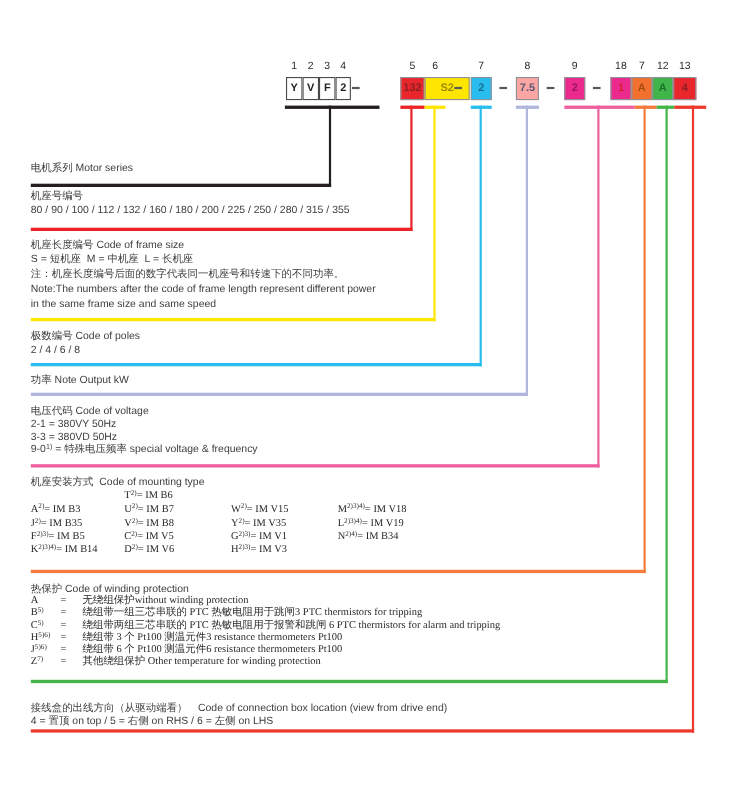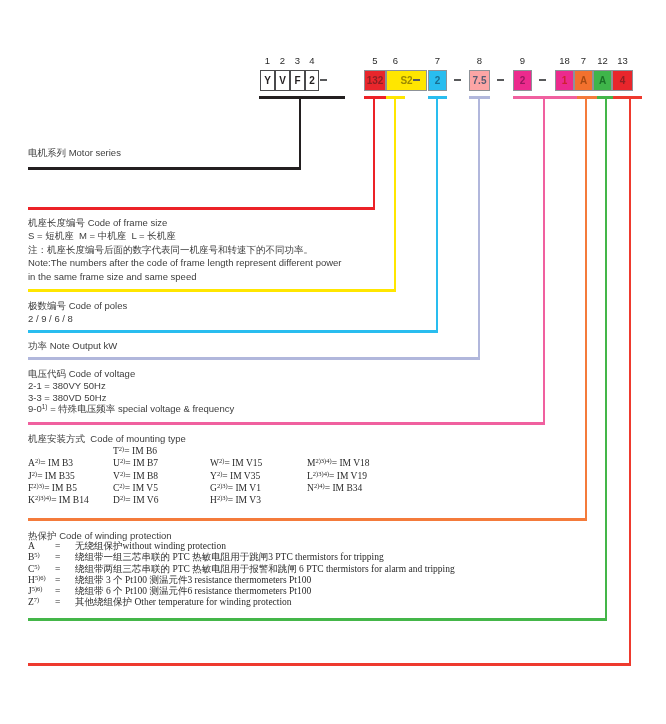--- a/index.html
+++ b/index.html
@@ -96,34 +96,35 @@
     <div class="useg" style="left: 469px; width: 21px; background: rgb(177, 183, 220);"></div>
     <div class="useg" style="left: 513px; width: 64px; background: rgb(240, 96, 159);"></div>
     <div class="useg" style="left: 577px; width: 20px; background: rgb(244, 123, 59);"></div>
     <div class="useg" style="left: 597px; width: 16px; background: rgb(68, 182, 73);"></div>
     <div class="useg" style="left: 613px; width: 29px; background: rgb(238, 58, 46);"></div>
     <div class="vline" style="left: 298.7px; top: 96px; height: 73.6px; background: rgb(35, 31, 32);"></div>
     <div class="rule" style="left: 28px; top: 167px; width: 273.3px; background: rgb(35, 31, 32);"></div>
     <div class="sect" style="left: 28px; top: 146px;"><div class="line sans" style="line-height: 13px;">电机系列 Motor series</div></div>
     <div class="vline" style="left: 372.7px; top: 96px; height: 113.6px; background: rgb(236, 34, 39);"></div>
     <div class="rule" style="left: 28px; top: 207px; width: 347.3px; background: rgb(236, 34, 39);"></div>
+    <div class="sect" style="left: 28px; top: 173px;"><div class="line sans" style="line-height: 12.5px;">机座号编号</div><div class="line sans" style="line-height: 12.5px;">80 / 90 / 100 / 112 / 132 / 160 / 180 / 200 / 225 / 250 / 280 / 315 / 355</div></div>
     <div class="vline" style="left: 393.7px; top: 96px; height: 195.6px; background: rgb(255, 230, 0);"></div>
     <div class="rule" style="left: 28px; top: 289px; width: 368.3px; background: rgb(255, 230, 0);"></div>
     <div class="sect" style="left: 28px; top: 216px;"><div class="line sans" style="line-height: 13.4px;">机座长度编号 Code of frame size</div><div class="line sans" style="line-height: 13.4px;">S = 短机座  M = 中机座  L = 长机座</div><div class="line sans" style="line-height: 13.4px;">注：机座长度编号后面的数字代表同一机座号和转速下的不同功率。</div><div class="line sans" style="line-height: 13.4px;">Note:The numbers after the code of frame length represent different power</div><div class="line sans" style="line-height: 13.4px;">in the same frame size and same speed</div></div>
     <div class="vline" style="left: 435.7px; top: 96px; height: 236.6px; background: rgb(41, 189, 239);"></div>
     <div class="rule" style="left: 28px; top: 330px; width: 410.3px; background: rgb(41, 189, 239);"></div>
-    <div class="sect" style="left: 28px; top: 300px;"><div class="line sans" style="line-height: 12.5px;">极数编号 Code of poles</div><div class="line sans" style="line-height: 12.5px;">2 / 9 / 6 / 8</div></div>
+    <div class="sect" style="left: 28px; top: 300px;"><div class="line sans" style="line-height: 12.5px;">极数编号 Code of poles</div><div class="line sans" style="line-height: 12.5px;">2 / 4 / 6 / 8</div></div>
     <div class="vline" style="left: 477.7px; top: 96px; height: 263.6px; background: rgb(177, 183, 220);"></div>
     <div class="rule" style="left: 28px; top: 357px; width: 452.3px; background: rgb(177, 183, 220);"></div>
     <div class="sect" style="left: 28px; top: 339px;"><div class="line sans" style="line-height: 13px;">功率 Note Output kW</div></div>
     <div class="vline" style="left: 542.7px; top: 96px; height: 328.6px; background: rgb(240, 96, 159);"></div>
     <div class="rule" style="left: 28px; top: 422px; width: 517.3px; background: rgb(240, 96, 159);"></div>
     <div class="sect" style="left: 28px; top: 368px;"><div class="line sans" style="line-height: 11.8px;">电压代码 Code of voltage</div><div class="line sans" style="line-height: 11.8px;">2-1 = 380VY 50Hz</div><div class="line sans" style="line-height: 11.8px;">3-3 = 380VD 50Hz</div><div class="line sans" style="line-height: 11.8px;">9-0<sup>1)</sup> = 特殊电压频率 special voltage &amp; frequency</div></div>
     <div class="vline" style="left: 584.7px; top: 96px; height: 424.6px; background: rgb(244, 123, 59);"></div>
     <div class="rule" style="left: 28px; top: 518px; width: 559.3px; background: rgb(244, 123, 59);"></div>
     <div class="sect" style="left: 28px; top: 433px;"><div class="line sans" style="line-height: 12.2px;">机座安装方式  Code of mounting type</div><div class="line serif" style="line-height: 12.2px;"><span class="tcol" style="width: 85px;">&nbsp;</span><span class="tcol" style="width: 97px;">T<sup>2)</sup>= IM B6</span><span class="tcol" style="width: 97px;">&nbsp;</span><span class="tcol" style="width: 130px;">&nbsp;</span></div><div class="line serif" style="line-height: 12.2px;"><span class="tcol" style="width: 85px;">A<sup>2)</sup>= IM B3</span><span class="tcol" style="width: 97px;">U<sup>2)</sup>= IM B7</span><span class="tcol" style="width: 97px;">W<sup>2)</sup>= IM V15</span><span class="tcol" style="width: 130px;">M<sup>2)3)4)</sup>= IM V18</span></div><div class="line serif" style="line-height: 12.2px;"><span class="tcol" style="width: 85px;">J<sup>2)</sup>= IM B35</span><span class="tcol" style="width: 97px;">V<sup>2)</sup>= IM B8</span><span class="tcol" style="width: 97px;">Y<sup>2)</sup>= IM V35</span><span class="tcol" style="width: 130px;">L<sup>2)3)4)</sup>= IM V19</span></div><div class="line serif" style="line-height: 12.2px;"><span class="tcol" style="width: 85px;">F<sup>2)3)</sup>= IM B5</span><span class="tcol" style="width: 97px;">C<sup>2)</sup>= IM V5</span><span class="tcol" style="width: 97px;">G<sup>2)3)</sup>= IM V1</span><span class="tcol" style="width: 130px;">N<sup>2)4)</sup>= IM B34</span></div><div class="line serif" style="line-height: 12.2px;"><span class="tcol" style="width: 85px;">K<sup>2)3)4)</sup>= IM B14</span><span class="tcol" style="width: 97px;">D<sup>2)</sup>= IM V6</span><span class="tcol" style="width: 97px;">H<sup>2)3)</sup>= IM V3</span><span class="tcol" style="width: 130px;">&nbsp;</span></div></div>
     <div class="vline" style="left: 604.7px; top: 96px; height: 524.6px; background: rgb(68, 182, 73);"></div>
     <div class="rule" style="left: 28px; top: 618px; width: 579.3px; background: rgb(68, 182, 73);"></div>
     <div class="sect" style="left: 28px; top: 530px;"><div class="line sans" style="line-height: 11.2px;">热保护 Code of winding protection</div><div class="line serif" style="line-height: 11.2px;"><span class="ccode">A</span><span class="ceq">=</span><span>无绕组保护without winding protection</span></div><div class="line serif" style="line-height: 11.2px;"><span class="ccode">B<sup>5)</sup></span><span class="ceq">=</span><span>绕组带一组三芯串联的 PTC 热敏电阻用于跳闸3 PTC thermistors for tripping</span></div><div class="line serif" style="line-height: 11.2px;"><span class="ccode">C<sup>5)</sup></span><span class="ceq">=</span><span>绕组带两组三芯串联的 PTC 热敏电阻用于报警和跳闸 6 PTC thermistors for alarm and tripping</span></div><div class="line serif" style="line-height: 11.2px;"><span class="ccode">H<sup>5)6)</sup></span><span class="ceq">=</span><span>绕组带 3 个 Pt100 测温元件3 resistance thermometers Pt100</span></div><div class="line serif" style="line-height: 11.2px;"><span class="ccode">J<sup>5)6)</sup></span><span class="ceq">=</span><span>绕组带 6 个 Pt100 测温元件6 resistance thermometers Pt100</span></div><div class="line serif" style="line-height: 11.2px;"><span class="ccode">Z<sup>7)</sup></span><span class="ceq">=</span><span>其他绕组保护 Other temperature for winding protection</span></div></div>
     <div class="vline" style="left: 628.7px; top: 96px; height: 569.6px; background: rgb(238, 58, 46);"></div>
     <div class="rule" style="left: 28px; top: 663px; width: 603.3px; background: rgb(238, 58, 46);"></div>
-    <div class="sect" style="left: 28px; top: 638px;"></div>
+    <div class="sect" style="left: 28px; top: 638px;"><div class="line sans" style="line-height: 12px;">接线盒的出线方向（从驱动端看）　Code of connection box location (view from drive end)</div><div class="line sans" style="line-height: 12px;">4 = 置顶 on top / 5 = 右侧 on RHS / 6 = 左侧 on LHS</div></div>
   </div>
 
 </body></html>

